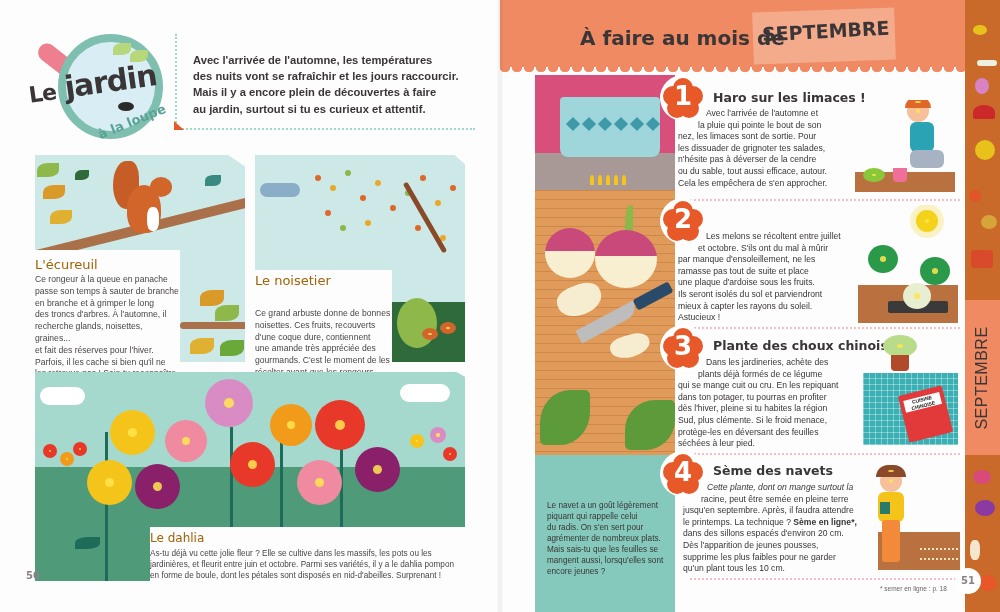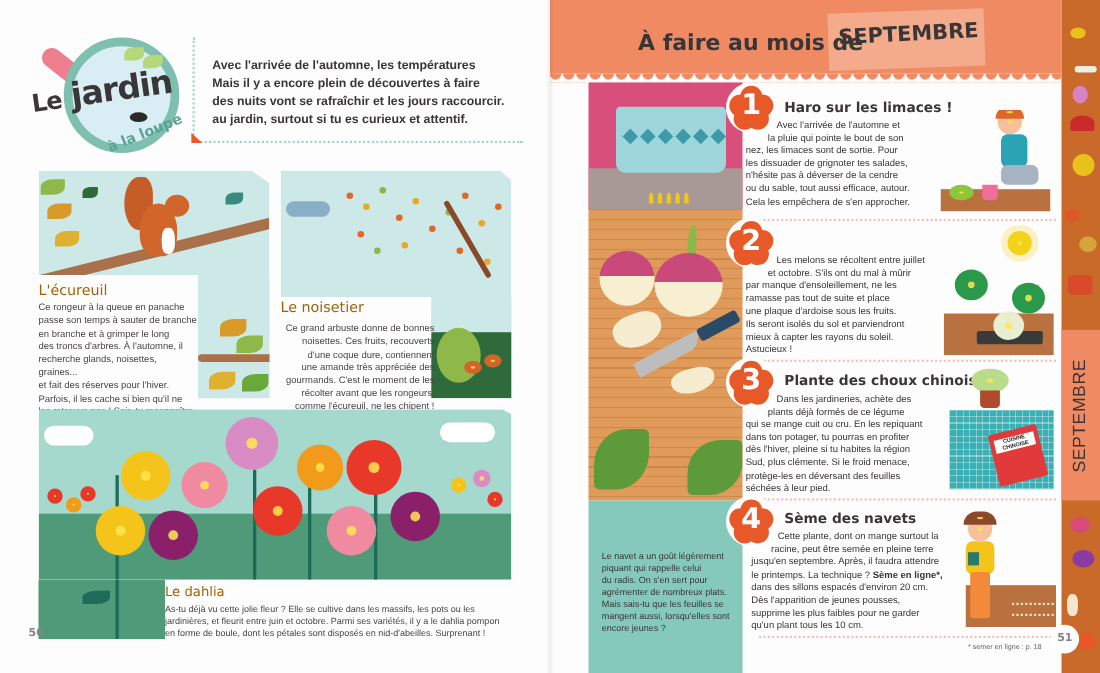--- a/index.html
+++ b/index.html
@@ -112,22 +112,22 @@
     <div class="logo-leaf" style="left:112px;top:32px;"></div>
     <div class="logo-title"><span class="le">Le</span> <span>jardin</span></div>
     <div class="logo-ant"></div>
     <div class="logo-sub">à la loupe</div>
   </div>
 
   <div class="intro-box"></div>
   <div class="intro-corner"></div>
   <div class="intro-text">
     <div>Avec l'arrivée de l'automne, les températures</div>
+    <div>des nuits vont se rafraîchir et les jours raccourcir.</div>
     <div>Mais il y a encore plein de découvertes à faire</div>
-    <div>des nuits vont se rafraîchir et les jours raccourcir.</div>
     <div>au jardin, surtout si tu es curieux et attentif.</div>
   </div>
 
   <div class="ill ill-squirrel">
     <div class="branch" style="left:-10px;top:68px;width:240px;transform:rotate(-14deg);"></div>
     <div class="leaf" style="left:2px;top:8px;width:22px;height:14px;background:#8fb84a;"></div>
     <div class="leaf" style="left:8px;top:30px;width:22px;height:14px;background:#d99a2a;"></div>
     <div class="leaf" style="left:15px;top:55px;width:22px;height:14px;background:#e0b030;"></div>
     <div class="leaf" style="left:40px;top:15px;width:14px;height:10px;background:#2f6b3a;"></div>
     <div class="leaf" style="left:170px;top:20px;width:16px;height:11px;background:#3a8a80;"></div>
@@ -177,21 +177,21 @@
     <div class="branch" style="left:130px;top:60px;width:80px;height:5px;transform:rotate(60deg);background:#8a4a2a;"></div>
   </div>
   <div class="ill ill-hazel-strip">
     <div class="hazel-ground"></div>
     <div class="leaf" style="left:5px;top:28px;width:40px;height:50px;background:#8fb84a;border-radius:50%;"></div>
     <div class="flower" style="left:30px;top:58px;width:16px;height:12px;background:#d1652a;"></div>
     <div class="flower" style="left:48px;top:52px;width:16px;height:12px;background:#d1652a;"></div>
   </div>
 
   <div class="article-title" style="left:255px;top:273px;font-size:13px;">Le noisetier</div>
-  <div class="article-body" style="left:255px;top:293px;width:140px;text-align:right;">
+  <div class="article-body" style="left:255px;top:308px;width:140px;">
     <div>Ce grand arbuste donne de bonnes</div>
     <div>noisettes. Ces fruits, recouverts</div>
     <div>d'une coque dure, contiennent</div>
     <div>une amande très appréciée des</div>
     <div>gourmands. C'est le moment de les</div>
     <div>récolter avant que les rongeurs,</div>
     <div>comme l'écureuil, ne les chipent !</div>
   </div>
 
   <div class="ill ill-dahlia">
@@ -402,21 +402,21 @@
       <div class="petal" style="left:20px;top:8px;"></div>
       <div class="petal" style="left:16px;top:20px;"></div>
       <div class="petal" style="left:4px;top:20px;"></div>
       <div class="petal" style="left:0;top:8px;"></div>
       <div class="center"></div>
       <div class="num">4</div>
     </div>
   </div>
   <div class="tip-title" style="top:463px;">Sème des navets</div>
   <div class="tip-body" style="left:183px;top:482px;width:210px;">
-    <div style="padding-left:24px;">Cette plante, dont on mange surtout la</div>
+    <div style="padding-left:24px;font-style:italic;">Cette plante, dont on mange surtout la</div>
     <div style="padding-left:18px;">racine, peut être semée en pleine terre</div>
     <div>jusqu'en septembre. Après, il faudra attendre</div>
     <div><span>le printemps. La technique ? </span><b>Sème en ligne*,</b></div>
     <div>dans des sillons espacés d'environ 20 cm.</div>
     <div>Dès l'apparition de jeunes pousses,</div>
     <div>supprime les plus faibles pour ne garder</div>
     <div>qu'un plant tous les 10 cm.</div>
   </div>
   <div class="tip-ill" style="left:360px;top:462px;width:100px;height:110px;">
     <div class="soil" style="left:18px;top:70px;width:82px;height:38px;"></div>

